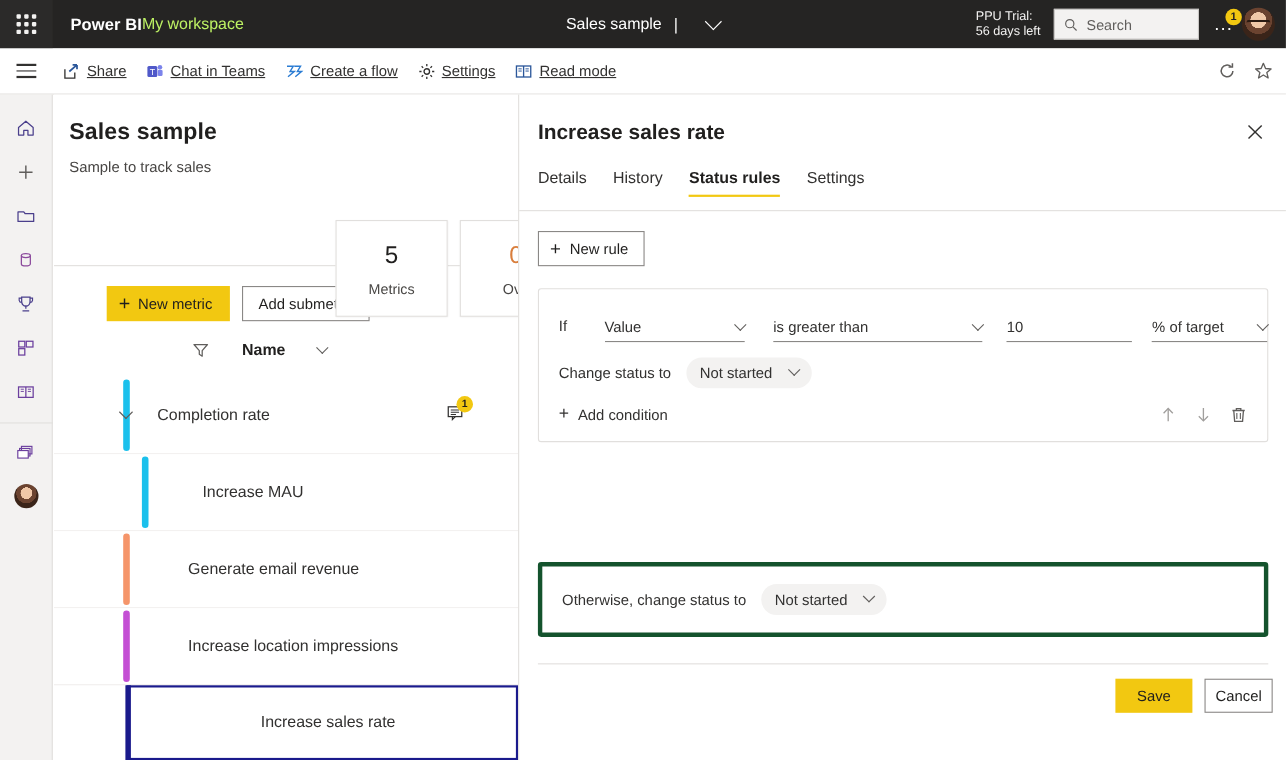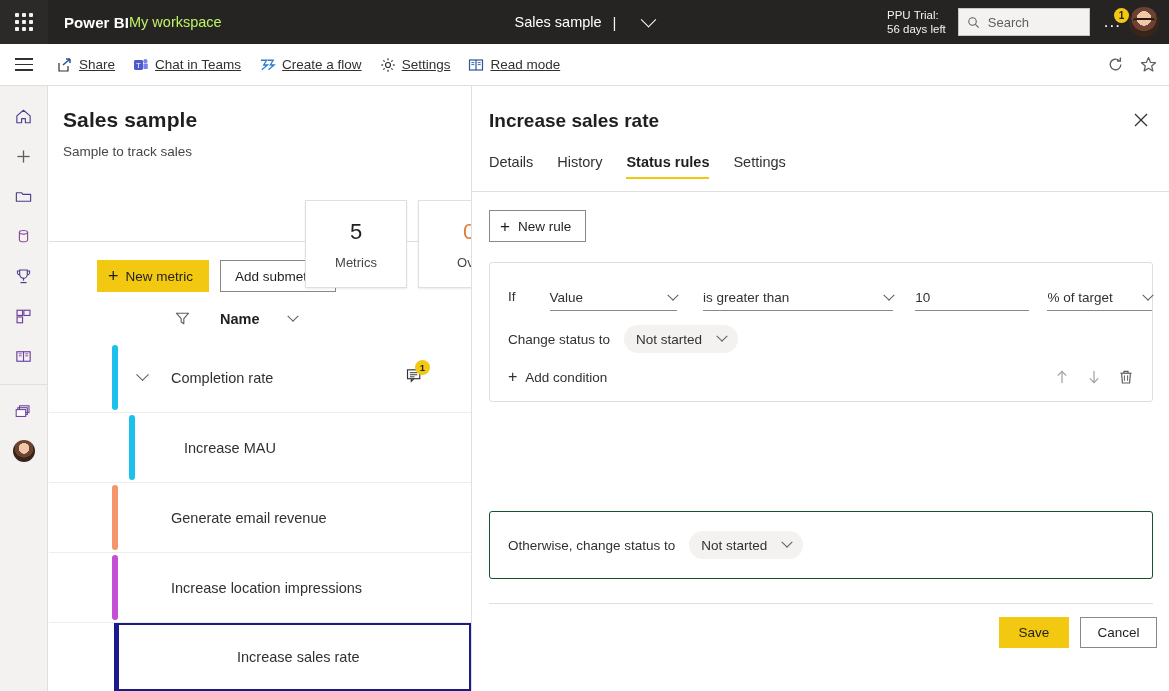--- a/index.html
+++ b/index.html
@@ -184,31 +184,31 @@
     background: #f3f2f1; border-radius: 14px; height: 28px; display: inline-flex; align-items: center;
     padding: 0 12px; font-size: 13.5px; color: #323130; cursor: pointer;
   }
   .pill .chv { width: 8px; height: 8px; border-right: 1.4px solid #605e5c; border-bottom: 1.4px solid #605e5c; transform: rotate(45deg) translate(-2px,-2px); margin-left: 16px;}
   .addcond { display: flex; align-items: center; font-size: 13.5px; color: #323130; cursor: pointer;}
   .addcond .plus { font-size: 16px; font-weight: 300; margin-right: 8px; line-height: 1;}
   .rule-actions { margin-left: auto; display: flex; align-items: center; gap: 16px; padding-right: 18px;}
 
   .otherwise-card {
     position: absolute; left: 17px; top: 425px; width: 664px; height: 68px;
-    border: 1px solid #14532d; border-radius: 3px; background: #ffffff;
+    border: 4px solid #14532d; border-radius: 3px; background: #ffffff;
     display: flex; align-items: center; padding-left: 18px; gap: 14px;
   }
   .footer-sep { position: absolute; left: 17px; top: 517px; width: 664px; height: 1px; background: #e1dfdd; }
   .footer-btns { position: absolute; right: 12px; top: 531px; display: flex; gap: 11px; }
   .btn-save {
     background: #F2C811; border: none; height: 31px; width: 70px; font-size: 13.5px; color: #201f1e;
     font-family: inherit; cursor: pointer;
   }
   .btn-cancel {
-    background: #ffffff; border: 1px solid #8a8886; height: 31px; width: 77px; font-size: 13.5px;
+    background: #ffffff; border: 1px solid #8a8886; height: 31px; width: 62px; font-size: 13.5px;
     color: #201f1e; font-family: inherit; cursor: pointer;
   }
 </style>
 </head>
 <body>
 
 <div id="app">
 
   <div class="topbar">
     <div class="waffle">
@@ -417,21 +417,21 @@
     <div class="namerow">
       <svg width="17" height="17" viewBox="0 0 18 18">
         <path d="M2.5 3.4 L15.5 3.4 L10.4 9.2 L10.4 14.6 L7.6 12.8 L7.6 9.2 Z" fill="none" stroke="#605e5c" stroke-width="1.2" stroke-linejoin="round"></path>
       </svg>
       <span class="lbl">Name</span>
       <span class="chev-s"></span>
     </div>
 
     <div class="metric-list">
 
-      <div class="metric-row" style="padding-left:64px;">
+      <div class="metric-row" style="padding-left:36px;">
         <div class="bar" style="left:63px;background:#1BC0EC;"></div>
         <span class="row-chev" style="margin-left:25px;margin-right:24px;"></span>
         <span class="metric-name">Completion rate</span>
         <span style="position:relative;margin-left:auto;margin-right:48px;">
           <svg width="17" height="17" viewBox="0 0 18 18">
             <rect x="1.6" y="3" width="13" height="9.4" fill="none" stroke="#323130" stroke-width="1.2"></rect>
             <path d="M5.6 12.4 L5.6 15.2 L8.4 12.4" fill="none" stroke="#323130" stroke-width="1.2"></path>
             <line x1="4" y1="6" x2="12" y2="6" stroke="#323130" stroke-width="1"></line>
             <line x1="4" y1="8.2" x2="12" y2="8.2" stroke="#323130" stroke-width="1"></line>
             <line x1="4" y1="10.4" x2="9" y2="10.4" stroke="#323130" stroke-width="1"></line>

